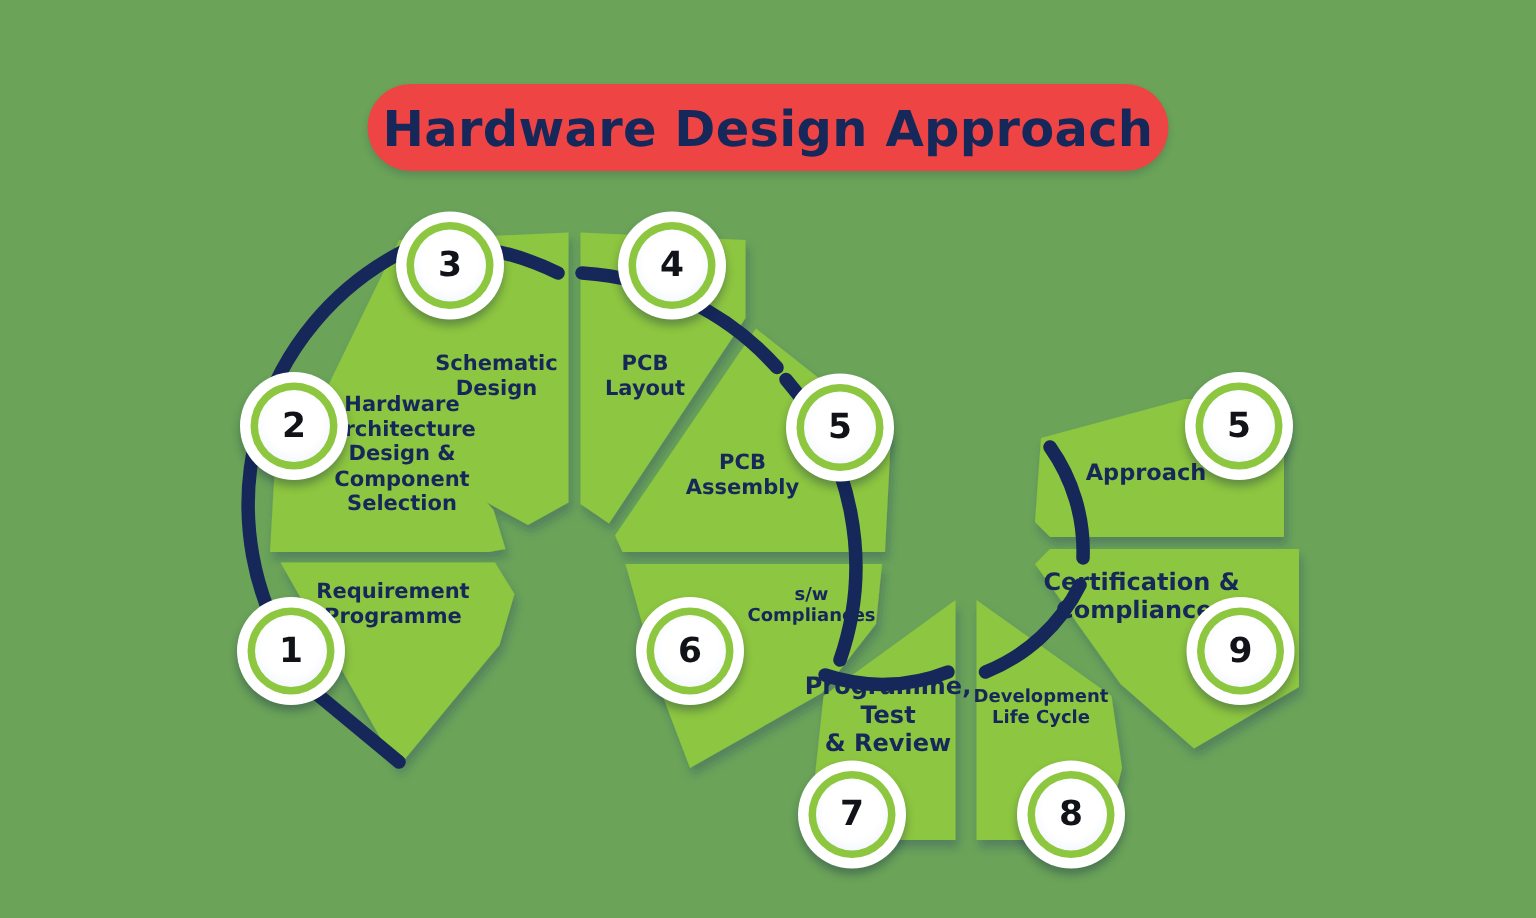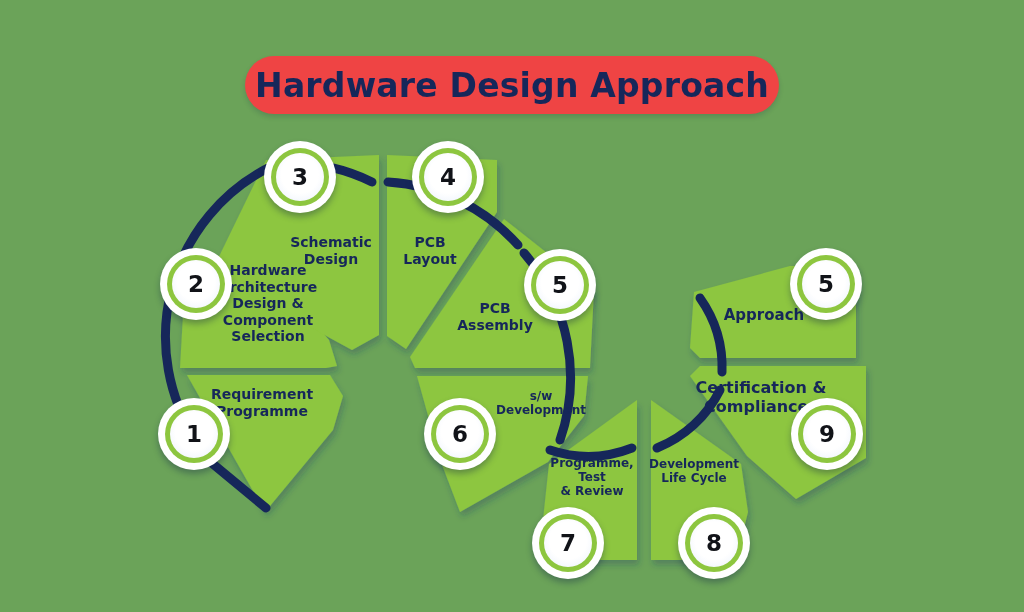--- a/index.html
+++ b/index.html
@@ -132,22 +132,22 @@
 Design &amp;
 Component
 Selection</div>
       <div class="seg-label" style="left: 331px; top: 251px; font-size: 14px;">Schematic
 Design</div>
       <div class="seg-label" style="left: 430px; top: 251px; font-size: 14px;">PCB
 Layout</div>
       <div class="seg-label" style="left: 495px; top: 317px; font-size: 14px;">PCB
 Assembly</div>
       <div class="seg-label" style="left: 541px; top: 403px; font-size: 12px;">s/w
-Development</div>
-      <div class="seg-label" style="left: 592px; top: 477px; font-size: 12px;">Programme,
+Compliances</div>
+      <div class="seg-label" style="left: 592px; top: 477px; font-size: 16px;">Programme,
 Test
 &amp; Review</div>
       <div class="seg-label" style="left: 694px; top: 471px; font-size: 12px;">Development
 Life Cycle</div>
       <div class="seg-label" style="left: 761px; top: 398px; font-size: 16px;">Certification &amp;
 Compliances</div>
       <div class="seg-label" style="left: 764px; top: 316px; font-size: 15px;">Approach</div>
     </div>
   <div id="badges">
       <div class="badge" style="left: 194px; top: 434px;">

